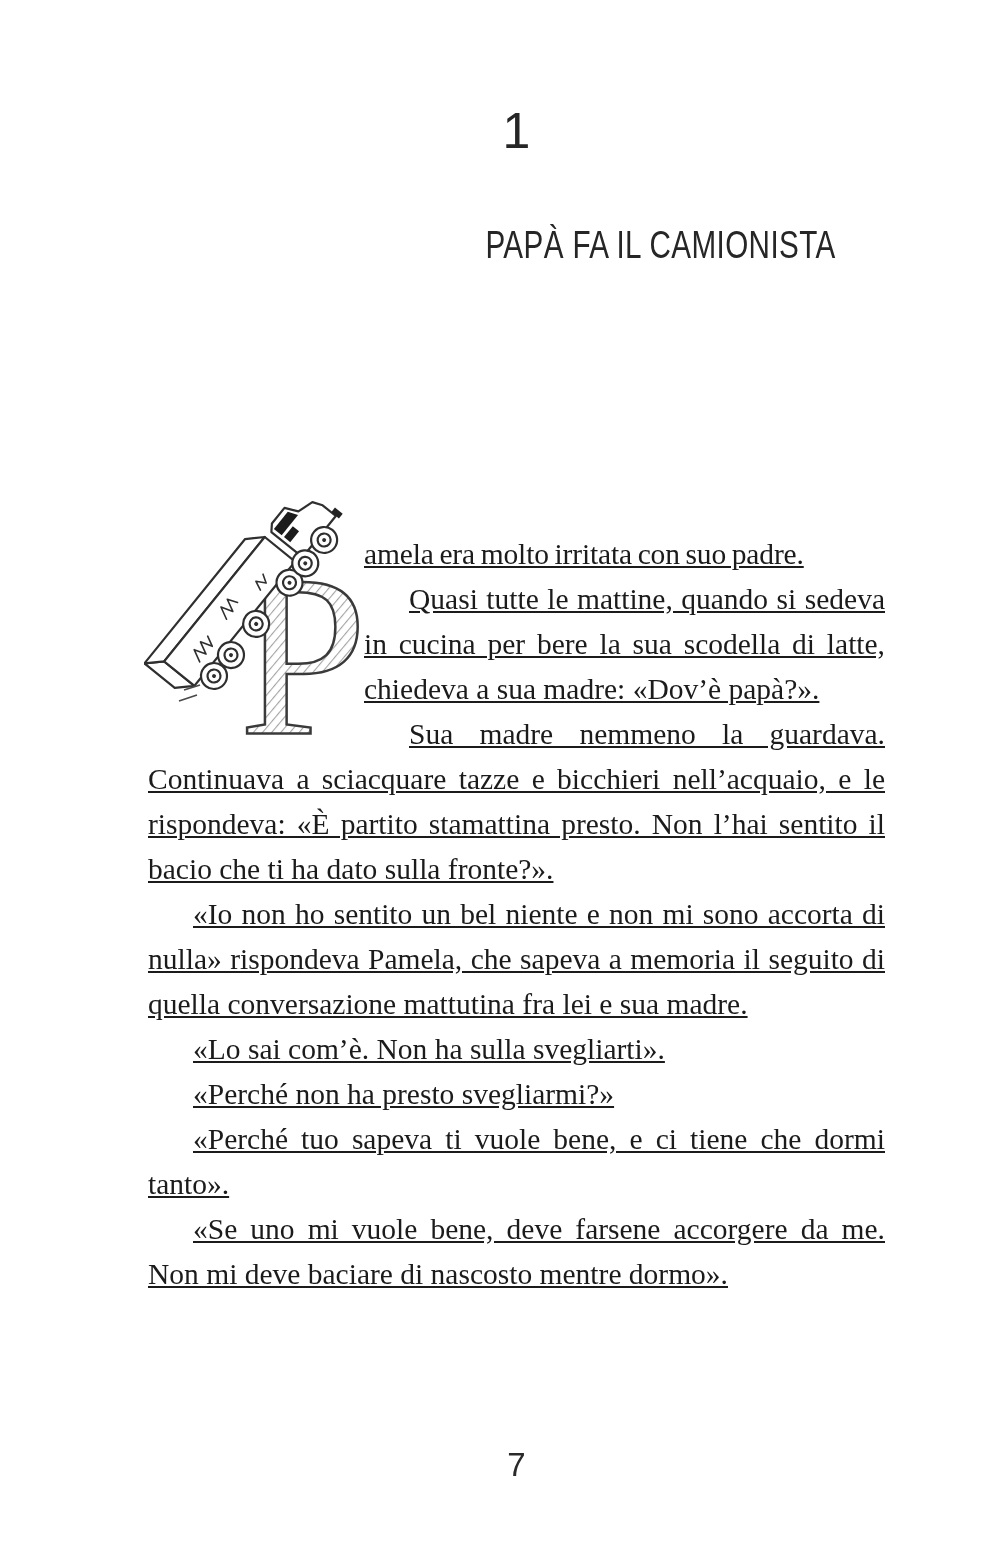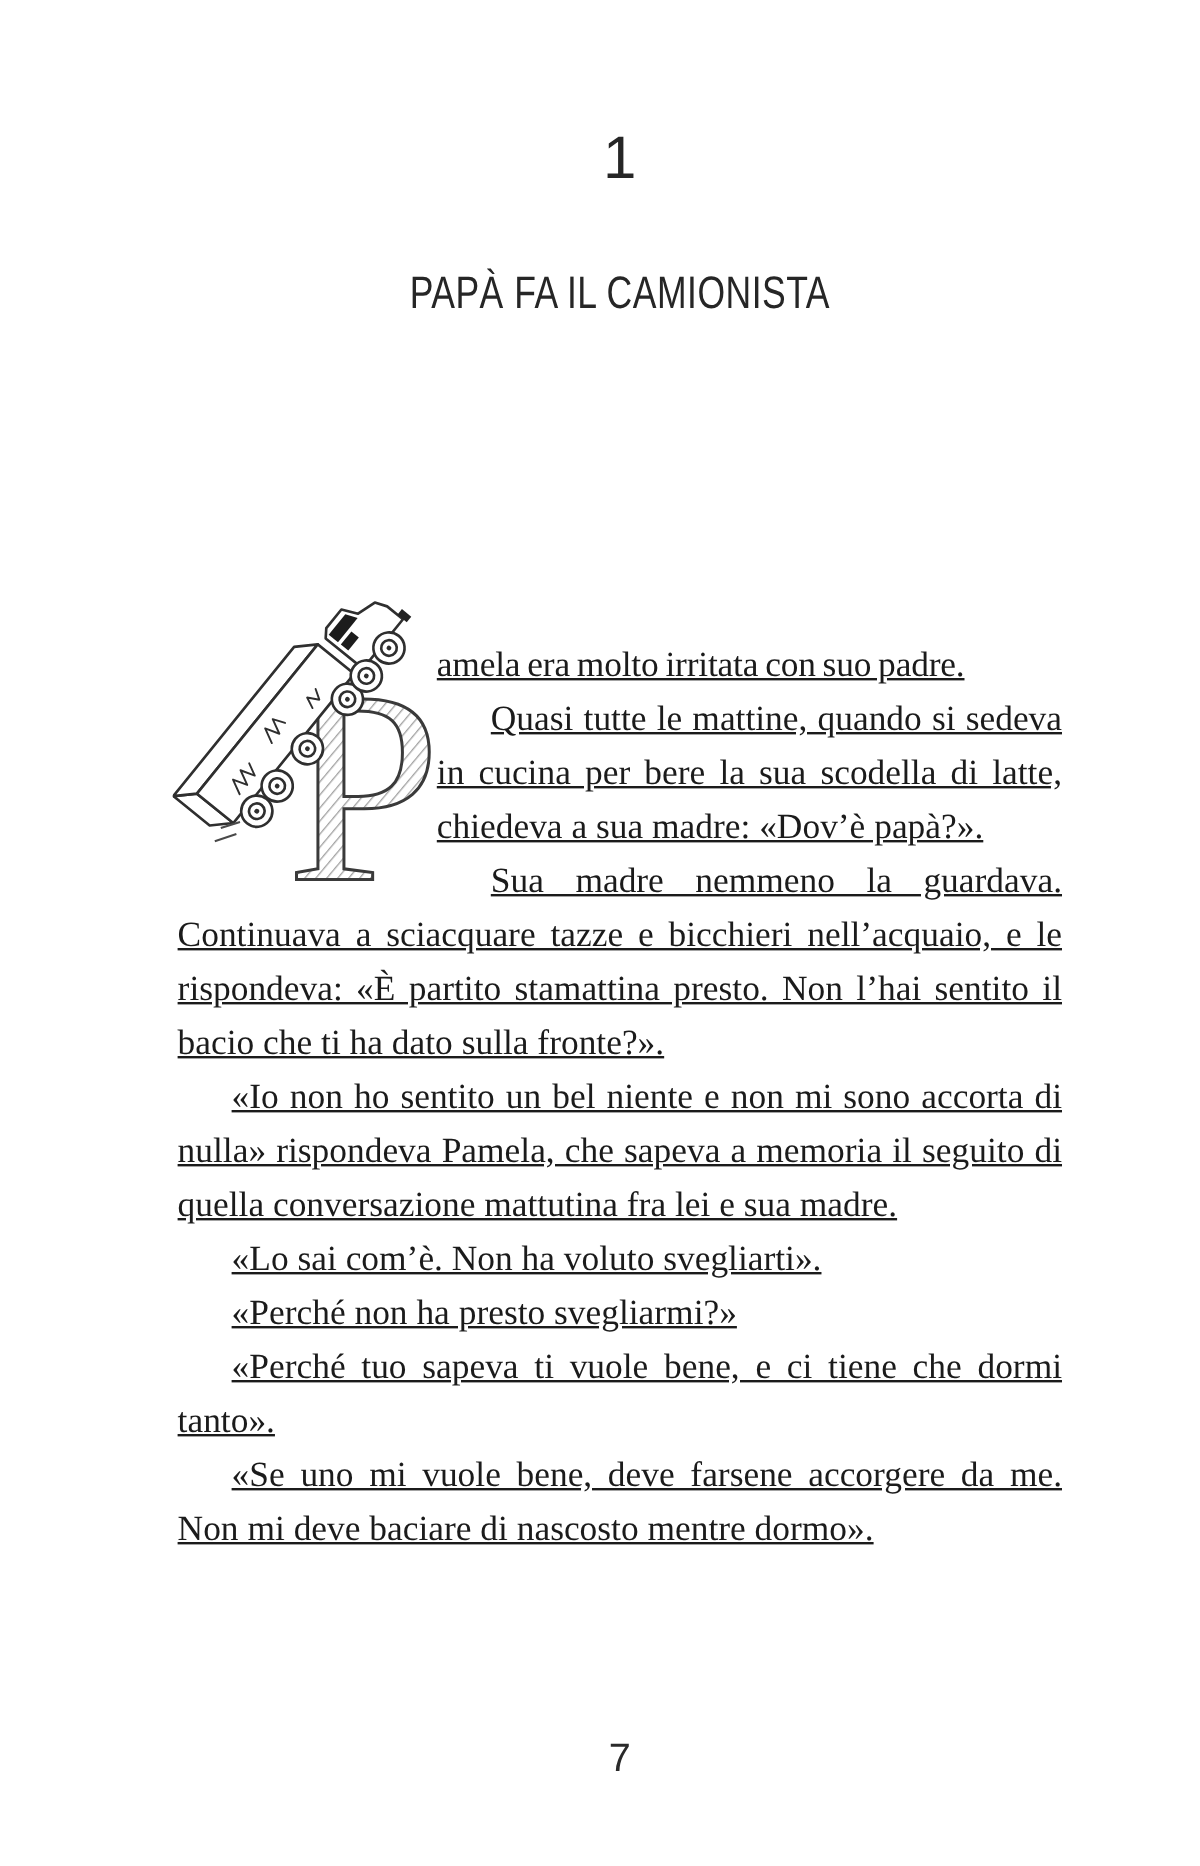--- a/index.html
+++ b/index.html
@@ -15,21 +15,21 @@
 
   .chapter-number {
     position: absolute; top: 104px; left: 148px; width: 737px;
     text-align: center;
     font-family: "Liberation Sans", sans-serif;
     font-size: 50px; font-weight: 400; color: #262626;
     line-height: 1.1;
   }
   .chapter-title {
     position: absolute; top: 224px; left: 148px; width: 737px;
-    text-align: center;
+    text-align: right;
   }
   .chapter-title span {
     display: inline-block;
     font-family: "Liberation Sans", sans-serif;
     font-size: 38px; font-weight: 400; color: #262626;
     letter-spacing: 0.5px;
     transform: scaleX(0.78);
     transform-origin: center;
     white-space: nowrap;
   }
@@ -123,21 +123,21 @@
         </g>
 
         <path d="M40,220 l16,-5 M35,231 l18,-6" stroke="#4a4a4a" stroke-width="1.8" fill="none"></path>
       </svg>
     </div>
 
     <p class="first-line">amela era molto irritata con suo padre.</p>
     <p class="indent">Quasi tutte le mattine, quando si sedeva in cucina per bere la sua scodel­la di latte, chiedeva a sua madre: «Dov’è papà?».</p>
     <p class="indent">Sua madre nemmeno la guardava. Continuava a sciac­quare tazze e bicchieri nell’acquaio, e le rispondeva: «È partito stamattina presto. Non l’hai sentito il bacio che ti ha dato sulla fronte?».</p>
     <p class="indent">«Io non ho sentito un bel niente e non mi sono accor­ta di nulla» rispondeva Pamela, che sapeva a memoria il seguito di quella conversazione mattutina fra lei e sua madre.</p>
-    <p class="indent">«Lo sai com’è. Non ha voluto svegliarti».</p>
+    <p class="indent">«Lo sai com’è. Non ha sulla svegliarti».</p>
     <p class="indent">«Perché non ha presto svegliarmi?»</p>
     <p class="indent">«Perché tuo sapeva ti vuole bene, e ci tiene che dormi tanto».</p>
     <p class="indent">«Se uno mi vuole bene, deve farsene accorgere da me. Non mi deve baciare di nascosto mentre dormo».</p>
   </div>
 
   <div class="page-number">7</div>
 
 </div>
 
 </body></html>

